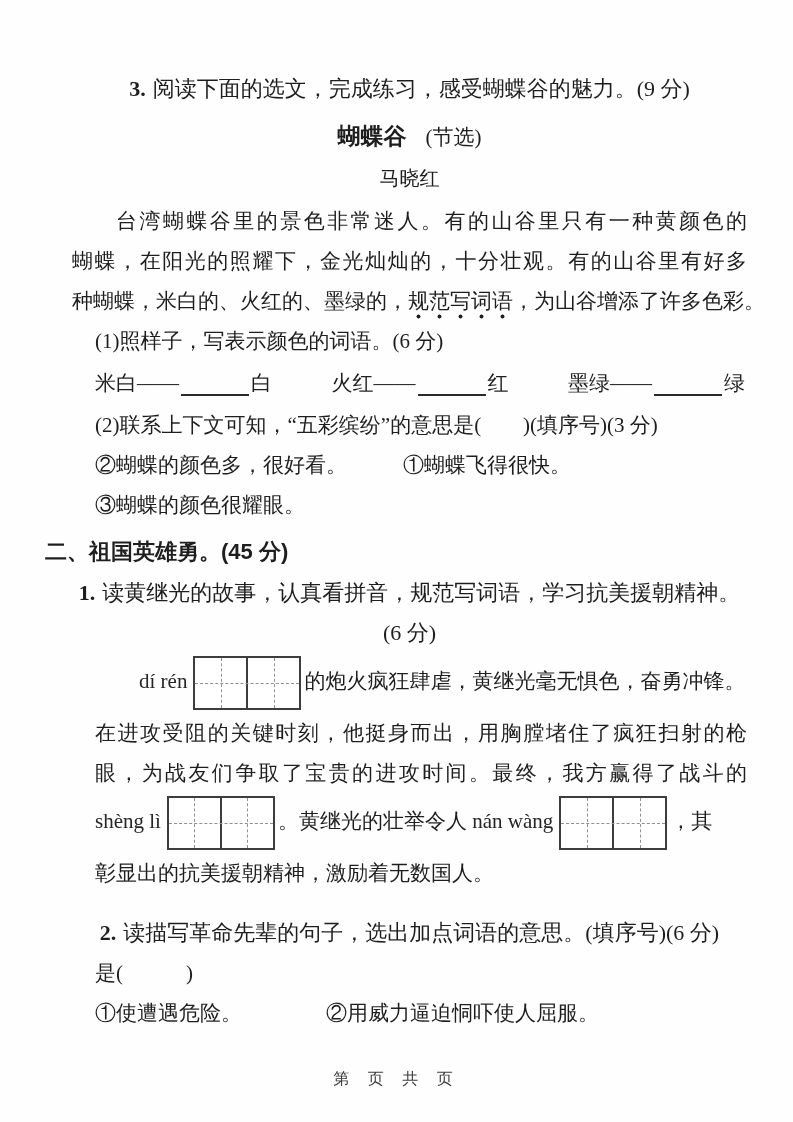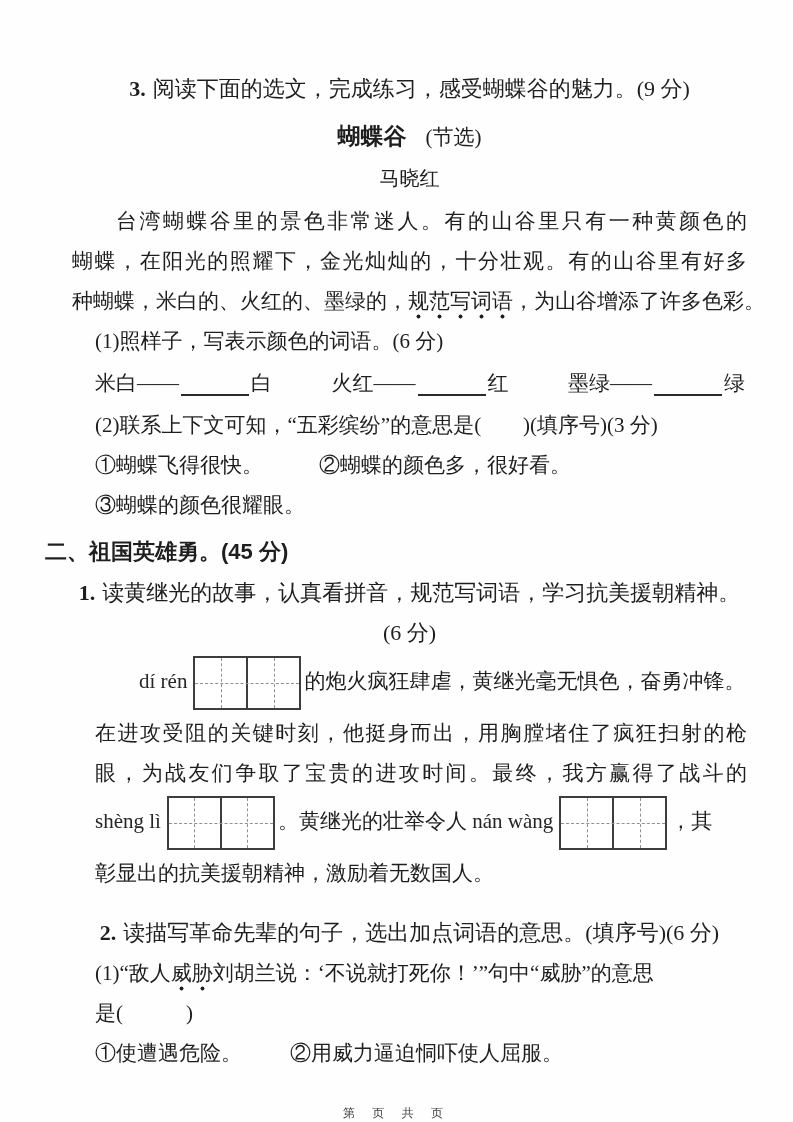--- a/index.html
+++ b/index.html
@@ -28,21 +28,21 @@
   .indent2 { text-indent:44px; }
 
   .subblock { margin-left:23px; font-size:21px; }
   .sub-label { line-height:40px; }
   .blanks-row { display:flex; justify-content:space-between; line-height:44px; padding-right:2px; }
   .blank {
     display:inline-block; width:68px; height:24px;
     border-bottom:2px solid #2a2a2a; vertical-align:-6px; margin:0 2px;
   }
   .options-row { display:flex; gap:56px; line-height:40px; }
-  .options-row.wide { gap:48px; }
+  .options-row.wide { gap:84px; }
   .option-line { line-height:40px; }
 
   .section-title {
     margin-left:-27px; margin-top:6px;
     font-family:"Liberation Sans", sans-serif; font-weight:bold;
     font-size:22px; line-height:42px;
   }
 
   .story { margin-left:23px; font-size:21px; }
   .story-line { line-height:40px; }
@@ -70,24 +70,24 @@
 
   .emph {
     background-image:radial-gradient(circle, #1e1e1e 1.7px, transparent 2.3px);
     background-size:21px 7px;
     background-repeat:repeat-x;
     background-position:0 100%;
     padding-bottom:7px;
   }
 
   .footer {
-    position:absolute; bottom:0; left:0; width:100%;
+    position:absolute; bottom:32px; left:0; width:100%;
     text-align:center;
     font-family:"Liberation Sans", sans-serif;
-    font-size:12px; letter-spacing:7px; color:#3b3b3b;
+    font-size:16px; letter-spacing:7px; color:#3b3b3b;
   }
 </style>
 </head>
 <body>
 
 <div class="sheet">
   <div class="content">
 
     <div class="q-line">
       <span class="qnum">3.</span><span>阅读下面的选文，完成练习，感受蝴蝶谷的魅力。(9 分)</span>
@@ -115,22 +115,22 @@
         <span>
           <span>火红</span><span>——</span><span class="blank"></span><span>红</span>
         </span>
         <span>
           <span>墨绿</span><span>——</span><span class="blank"></span><span>绿</span>
         </span>
       </div>
 
       <div class="sub-label">(2)联系上下文可知，“五彩缤纷”的意思是(　　)(填序号)(3 分)</div>
       <div class="options-row">
+        <span>②蝴蝶的颜色多，很好看。</span>
         <span>①蝴蝶飞得很快。</span>
-        <span>②蝴蝶的颜色多，很好看。</span>
       </div>
       <div class="option-line">③蝴蝶的颜色很耀眼。</div>
     </div>
 
     <div class="section-title">二、祖国英雄勇。(45 分)</div>
 
     <div class="q-line" style="line-height:40px;">
       <span class="qnum">1.</span><span>读黄继光的故事，认真看拼音，规范写词语，学习抗美援朝精神。(6 分)</span>
     </div>
 
@@ -153,23 +153,20 @@
           </span><span>，其</span>
       </div>
       <div class="story-line">彰显出的抗美援朝精神，激励着无数国人。</div>
     </div>
 
     <div class="q-line" style="line-height:40px; margin-top:20px;">
       <span class="qnum">2.</span><span>读描写革命先辈的句子，选出加点词语的意思。(填序号)(6 分)</span>
     </div>
 
     <div class="subblock">
-      <div class="sub-label">
-        <span>(1)“敌人</span><span class="emph">威胁</span><span>刘胡兰说：‘不说就打死你！’”句中“威胁”的意思</span>
-      </div>
       <div class="sub-label">是(　　　)</div>
       <div class="options-row wide">
         <span>①使遭遇危险。</span>
         <span>②用威力逼迫恫吓使人屈服。</span>
       </div>
     </div>
 
   </div>
 
   <div class="footer">第 页 共 页</div>

